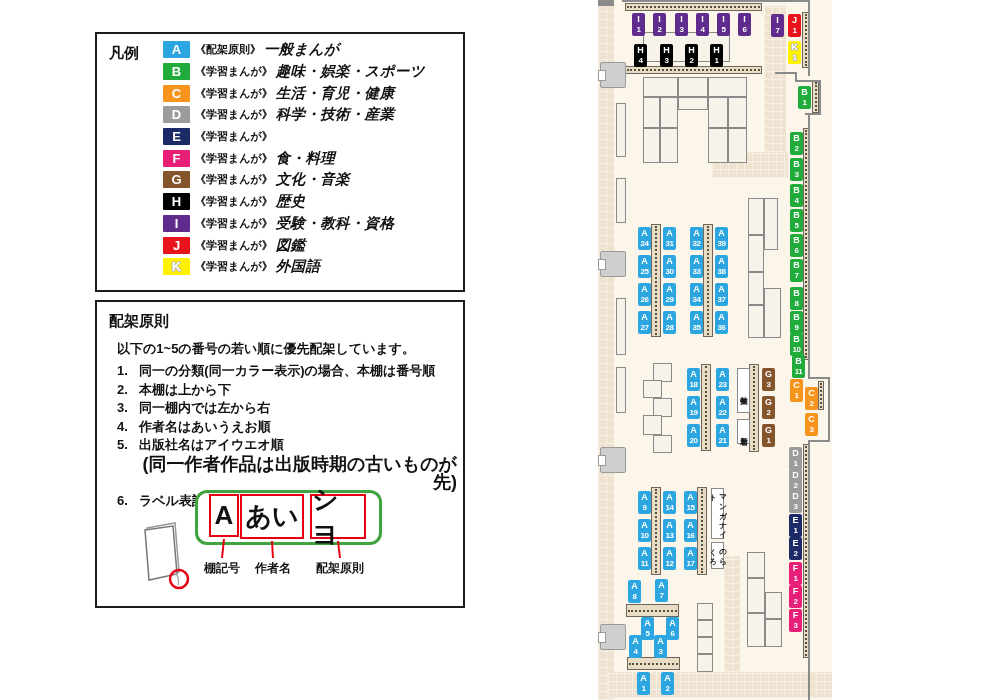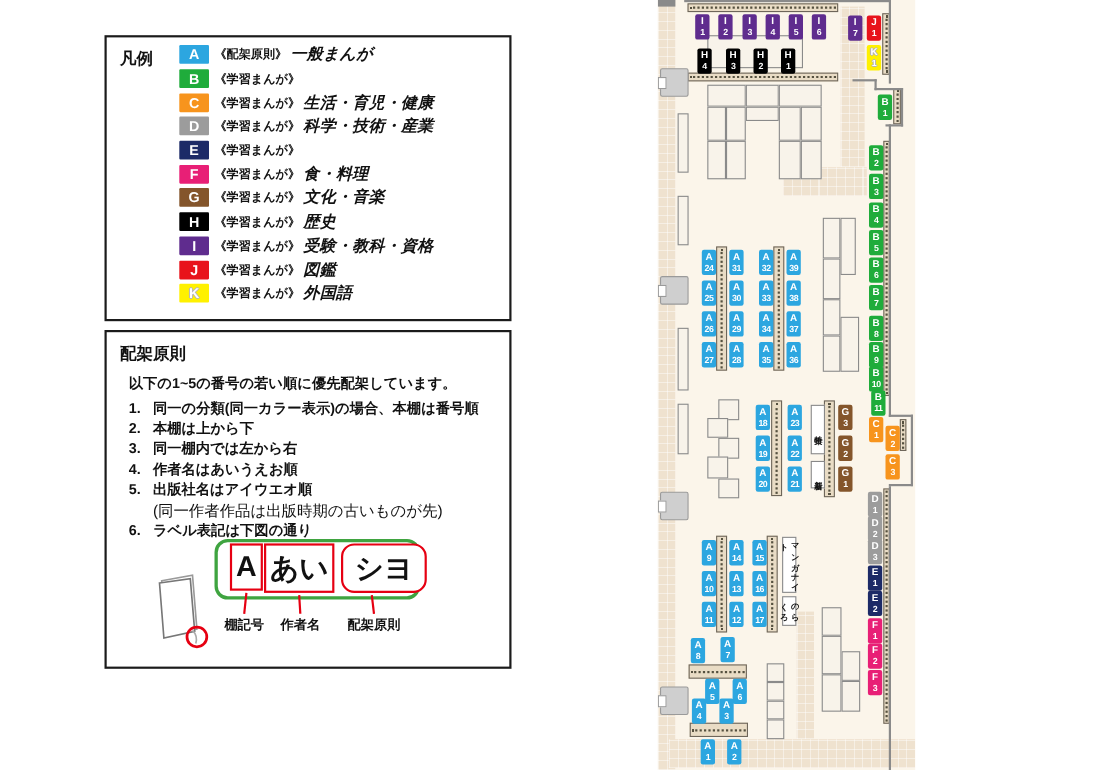--- a/index.html
+++ b/index.html
@@ -16,21 +16,21 @@
   .chip.k{color:#fff;text-shadow:1px 0 0 #b5b5b5,-1px 0 0 #b5b5b5,0 1px 0 #b5b5b5,0 -1px 0 #b5b5b5;}
   .series{font-size:11px;margin-right:3px;}
   .cat{font-size:14.5px;letter-spacing:.3px;font-style:italic;}
   
   #principles-panel{left:95px;top:300px;width:370px;height:308px;}
   .p-title{position:absolute;left:12px;top:10px;font-size:15px;font-weight:bold;color:#111;}
   .p-intro{position:absolute;left:20px;top:38px;font-size:13px;font-weight:bold;color:#111;}
   #rules{position:absolute;left:20px;top:60px;right:6px;}
   .rule{display:flex;font-size:13px;font-weight:bold;line-height:18.5px;color:#111;}
   .rule .num{width:22px;flex:none;}
-  .rule-sub{margin-left:22px;font-size:14px;font-weight:normal;line-height:18.5px;color:#111;}
+  .rule-sub{margin-left:22px;font-size:18px;font-weight:bold;line-height:18.5px;color:#111;text-align:right;}
   
   #diagram{position:absolute;left:0;top:185px;width:370px;height:120px;}
   .gbox{position:absolute;left:98px;top:3px;width:187px;height:55px;border:3.5px solid #3FA440;
         border-radius:12px;background:#fff;box-sizing:border-box;}
   .rbox{position:absolute;border:2.5px solid #E60012;background:#fff;display:flex;align-items:center;
         justify-content:center;font-weight:bold;color:#111;box-sizing:border-box;font-size:26px;}
   .cap{position:absolute;top:73px;transform:translateX(-50%);font-size:12px;font-weight:bold;color:#111;white-space:nowrap;}
   #connectors{position:absolute;left:0;top:0;}
   #book-icon{position:absolute;left:40px;top:33px;}
   
@@ -62,20 +62,21 @@
   <span class="legend-title">凡例</span>
   <div id="legend-items">
       <div class="legend-item">
         <span class="chip" style="background: rgb(44, 166, 224);">A</span>
         <span class="series">《配架原則》</span>
         <span class="cat">一般まんが</span>
       </div>
       <div class="legend-item">
         <span class="chip" style="background: rgb(31, 172, 59);">B</span>
         <span class="series">《学習まんが》</span>
+        <span class="cat">趣味・娯楽・スポーツ</span>
       </div>
       <div class="legend-item">
         <span class="chip" style="background: rgb(247, 148, 29);">C</span>
         <span class="series">《学習まんが》</span>
         <span class="cat">生活・育児・健康</span>
       </div>
       <div class="legend-item">
         <span class="chip" style="background: rgb(156, 156, 156);">D</span>
         <span class="series">《学習まんが》</span>
         <span class="cat">科学・技術・産業</span>
@@ -152,21 +153,21 @@
     <svg id="book-icon" width="55" height="70" viewBox="0 0 55 70">
       <path d="M10 8 L38 3 L42 52 L14 58 Z" fill="#fff" stroke="#9a9a9a" stroke-width="1.5"></path>
       <path d="M8 10 L36 6 L40 54 L12 60 Z" fill="#fff" stroke="#777" stroke-width="1.5"></path>
       <path d="M38 53 q5 5 3 12" stroke="#aaa" stroke-width="1.5" fill="none"></path>
       <circle cx="42" cy="59" r="9" fill="none" stroke="#E60012" stroke-width="2.5"></circle>
     </svg>
     <div class="gbox"></div>
     <div id="rboxes">
         <div class="rbox" style="left: 112px; top: 7px; width: 30px; height: 43px;">A</div>
         <div class="rbox" style="left: 143px; top: 7px; width: 64px; height: 45px; font-family: Liberation Mono, monospace;">あい</div>
-        <div class="rbox" style="left: 213px; top: 7px; width: 78px; height: 45px; border-radius: 12px;">シヨ</div>
+        <div class="rbox" style="left: 213px; top: 7px; width: 56px; height: 45px;">シヨ</div>
       </div>
     <svg id="connectors" width="370" height="120">
       <line x1="127" y1="52" x2="125" y2="71" stroke="#E60012" stroke-width="2"></line>
       <line x1="175" y1="54" x2="176" y2="71" stroke="#E60012" stroke-width="2"></line>
       <line x1="241" y1="54" x2="243" y2="71" stroke="#E60012" stroke-width="2"></line>
     </svg>
     <div id="caps">
         <div class="cap" style="left: 125px;">棚記号</div>
         <div class="cap" style="left: 176px;">作者名</div>
         <div class="cap" style="left: 243px;">配架原則</div>

